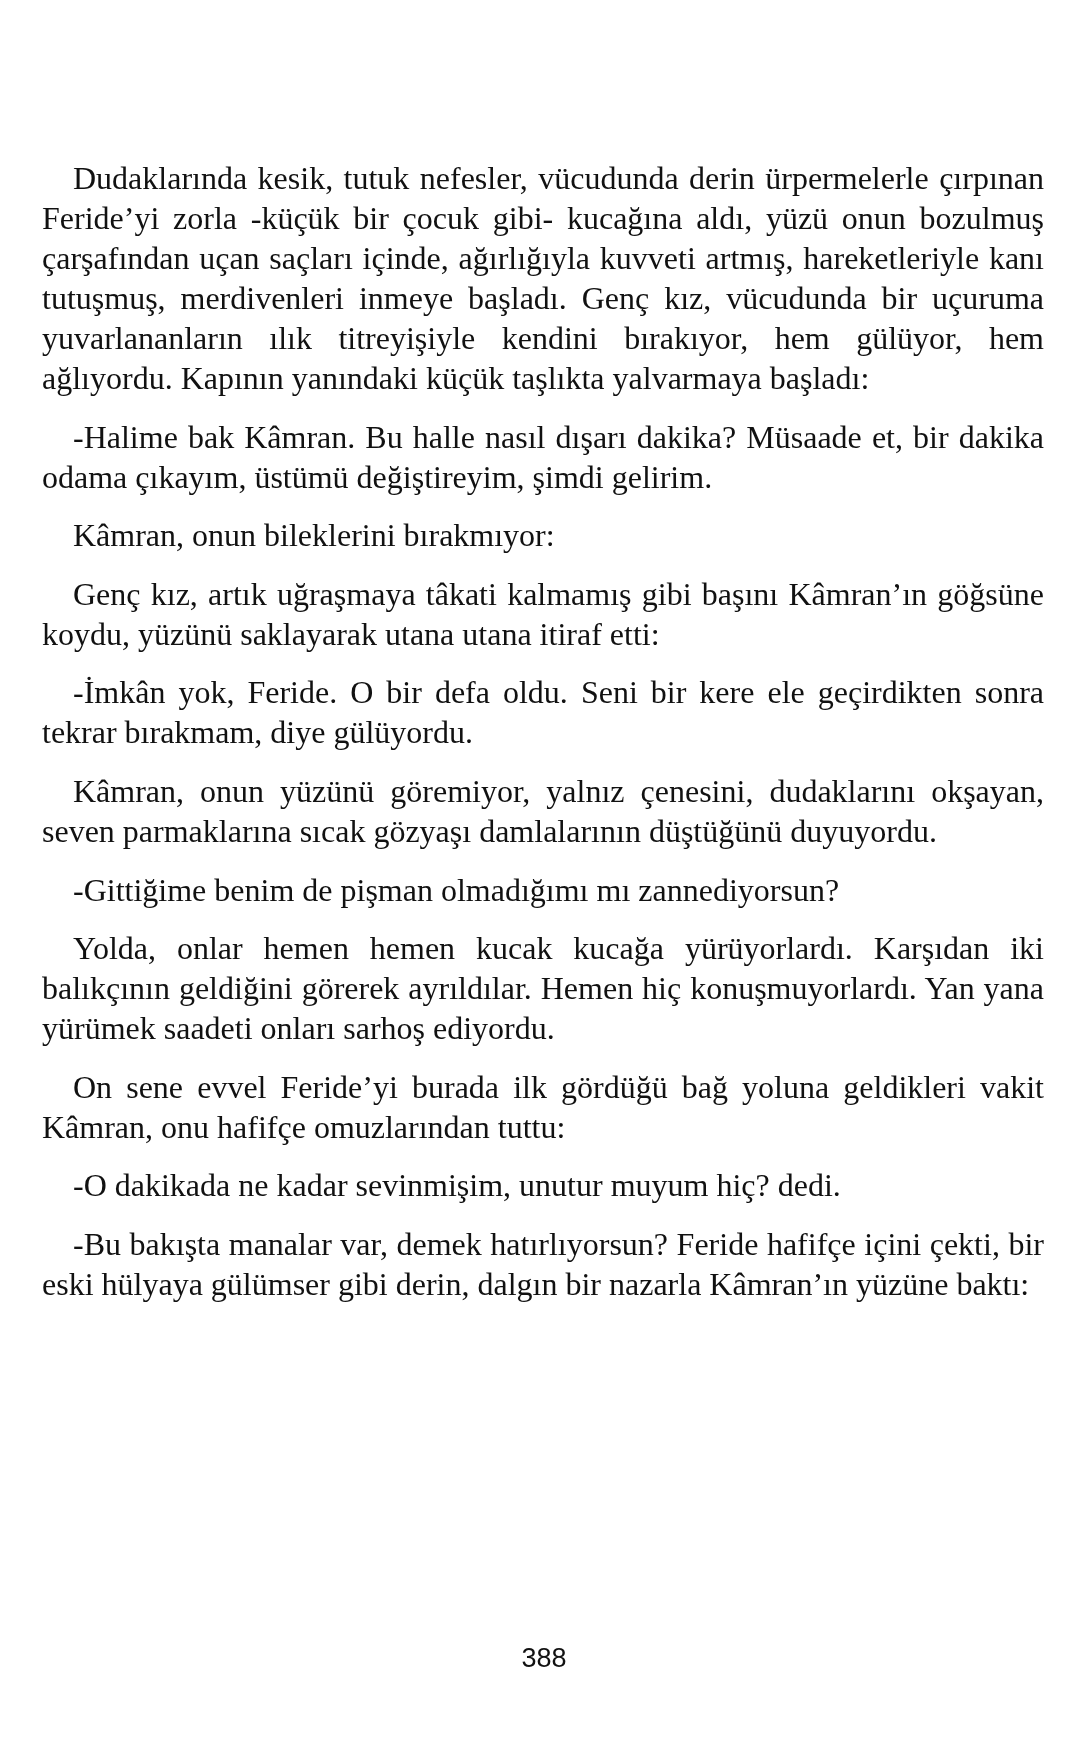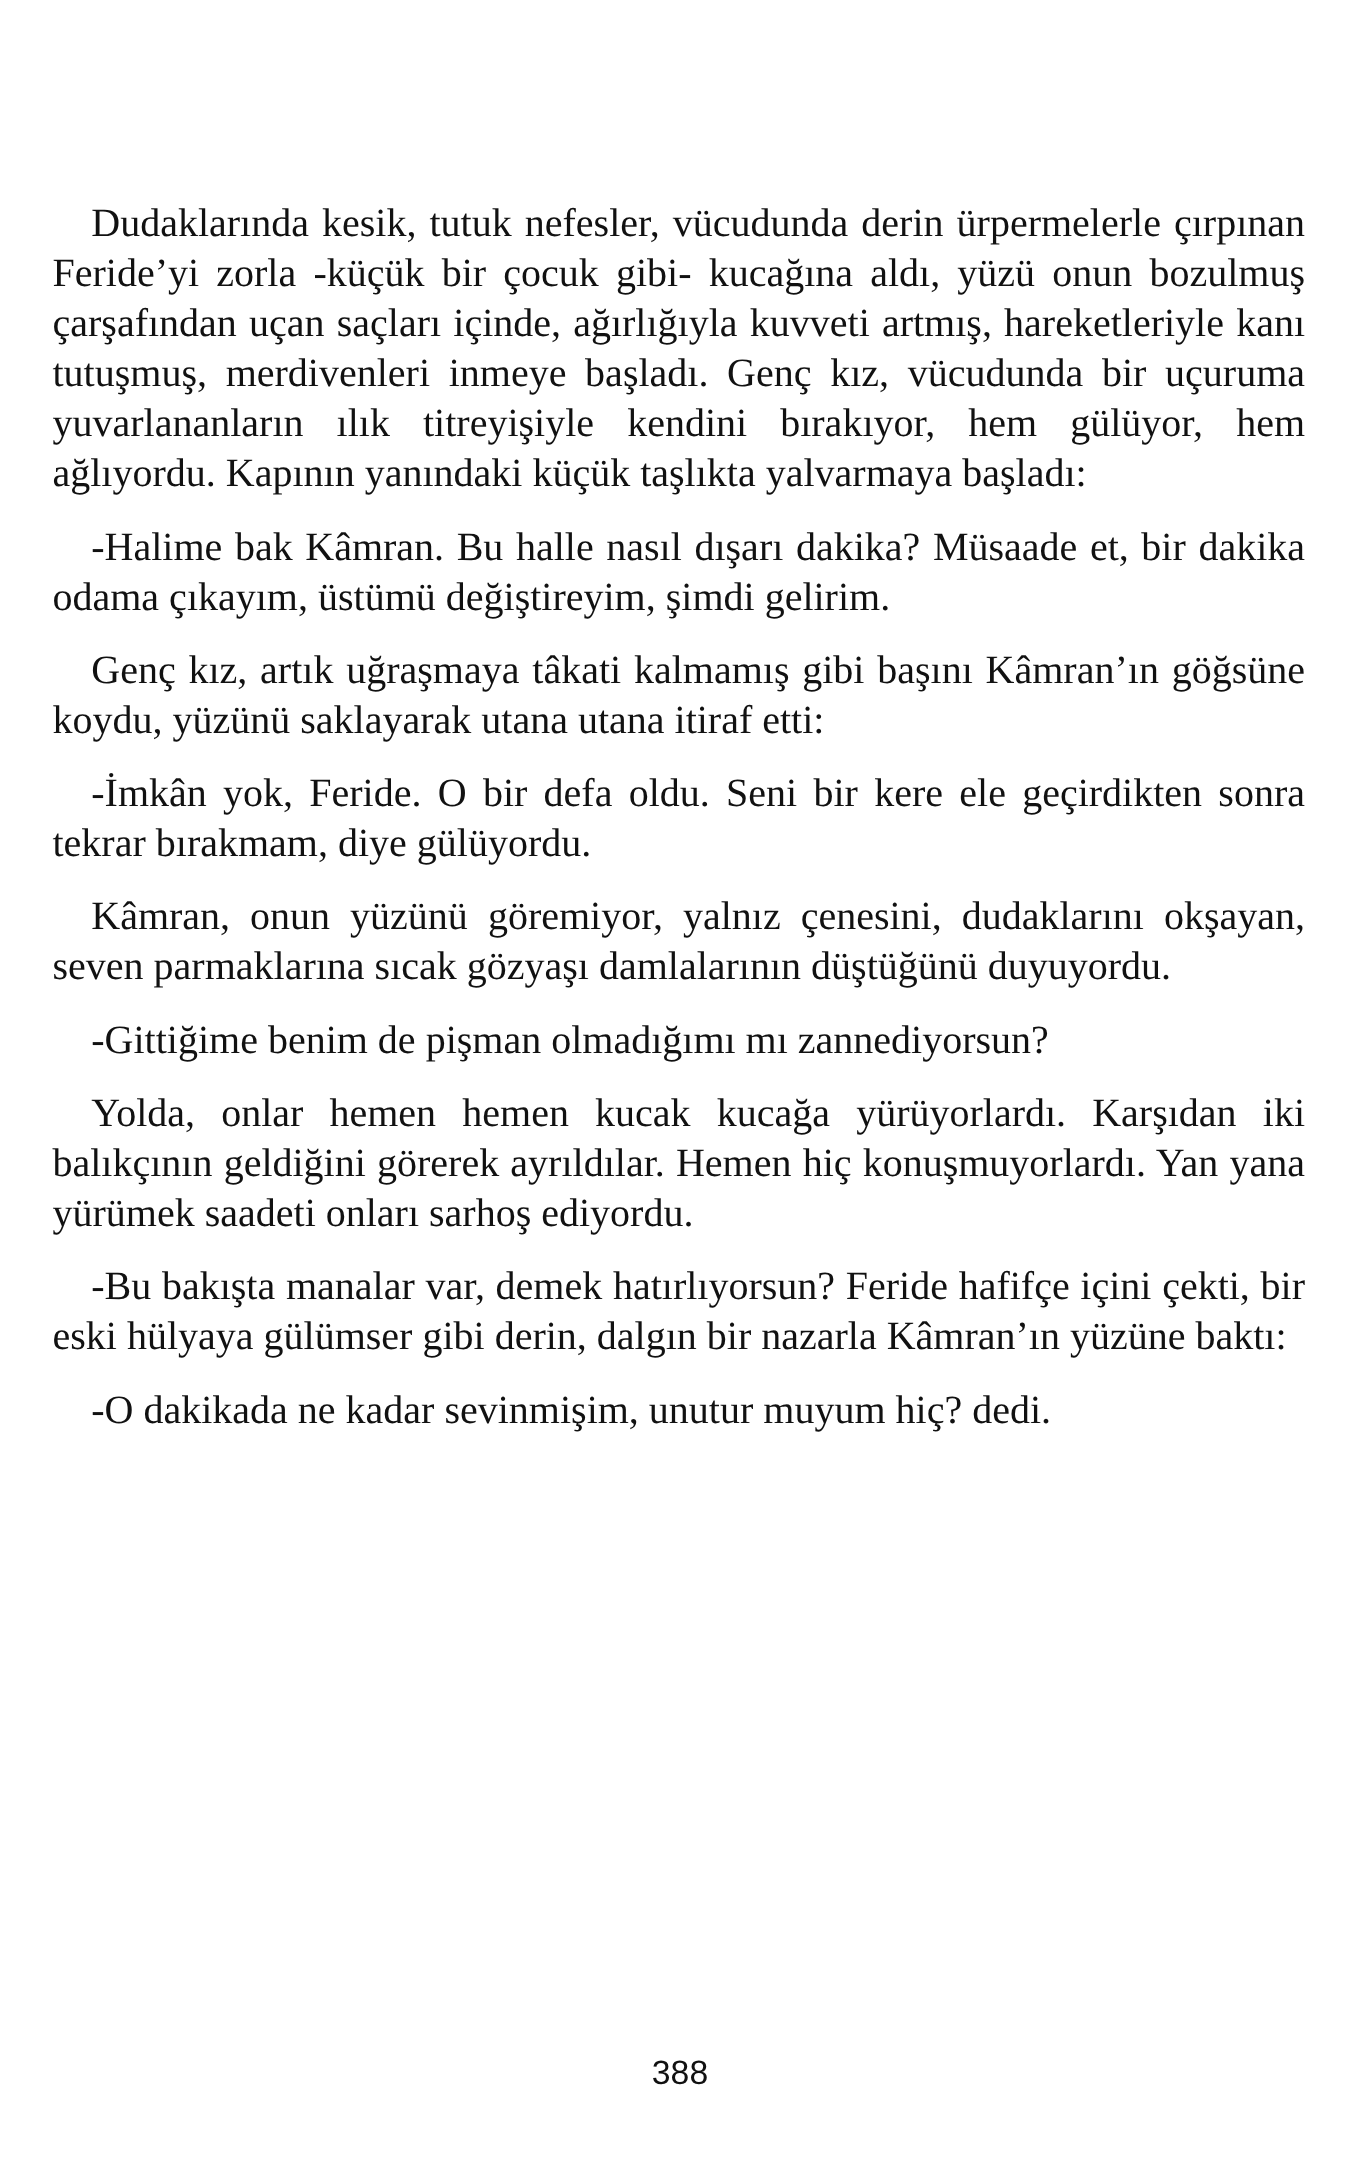--- a/index.html
+++ b/index.html
@@ -50,22 +50,24 @@
       color: #111111;
     }
   </style>
 </head>
 <body>
 
 <div class="page">
   <div class="text-body">
     <p class="paragraph">Dudaklarında kesik, tutuk nefesler, vücudunda derin ürpermelerle çırpınan Feride’yi zorla -küçük bir çocuk gibi- kucağına aldı, yüzü onun bozulmuş çarşafından uçan saçları içinde, ağırlığıyla kuvveti artmış, hareketleriyle kanı tutuşmuş, merdivenleri inmeye başladı. Genç kız, vücudunda bir uçuruma yuvarlananların ılık titreyişiyle kendini bırakıyor, hem gülüyor, hem ağlıyordu. Kapının yanındaki küçük taşlıkta yalvarmaya başladı:</p>
     <p class="paragraph">-Halime bak Kâmran. Bu halle nasıl dışarı dakika? Müsaade et, bir dakika odama çıkayım, üstümü değiştireyim, şimdi gelirim.</p>
+    <p class="paragraph">Kâmran, onun bileklerini bırakmıyor:</p>
     <p class="paragraph">Genç kız, artık uğraşmaya tâkati kalmamış gibi başını Kâmran’ın göğsüne koydu, yüzünü saklayarak utana utana itiraf etti:</p>
     <p class="paragraph">-İmkân yok, Feride. O bir defa oldu. Seni bir kere ele geçirdikten sonra tekrar bırakmam, diye gülüyordu.</p>
     <p class="paragraph">Kâmran, onun yüzünü göremiyor, yalnız çenesini, dudaklarını okşayan, seven parmaklarına sıcak gözyaşı damlalarının düştüğünü duyuyordu.</p>
     <p class="paragraph">-Gittiğime benim de pişman olmadığımı mı zannediyorsun?</p>
     <p class="paragraph">Yolda, onlar hemen hemen kucak kucağa yürüyorlardı. Karşıdan iki balıkçının geldiğini görerek ayrıldılar. Hemen hiç konuşmuyorlardı. Yan yana yürümek saadeti onları sarhoş ediyordu.</p>
+    <p class="paragraph">On sene evvel Feride’yi burada ilk gördüğü bağ yoluna geldikleri vakit Kâmran, onu hafifçe omuzlarından tuttu:</p>
+    <p class="paragraph">-O dakikada ne kadar sevinmişim, unutur muyum hiç? dedi.</p>
     <p class="paragraph">-Bu bakışta manalar var, demek hatırlıyorsun? Feride hafifçe içini çekti, bir eski hülyaya gülümser gibi derin, dalgın bir nazarla Kâmran’ın yüzüne baktı:</p>
-    <p class="paragraph">-O dakikada ne kadar sevinmişim, unutur muyum hiç? dedi.</p>
   </div>
   <div class="page-number">388</div>
 </div>
 
 </body></html>

